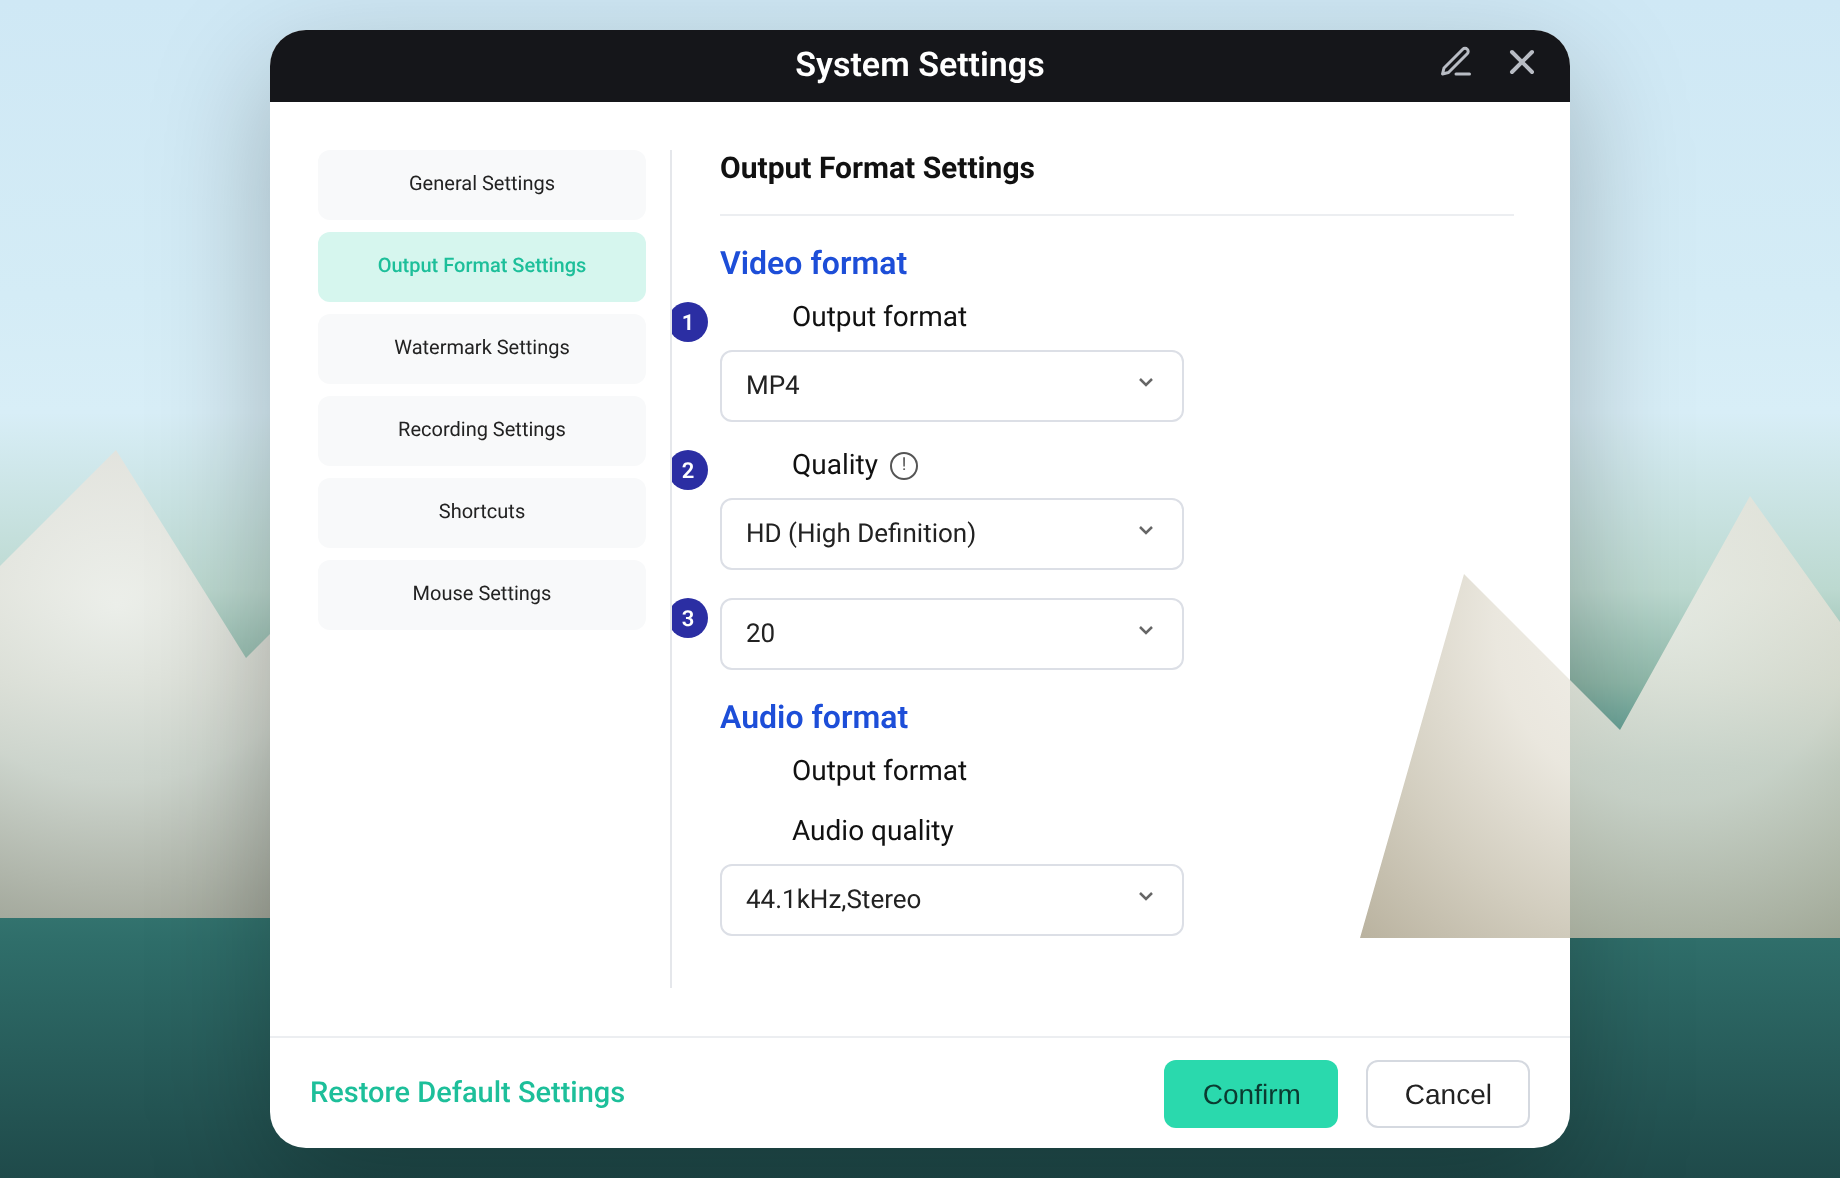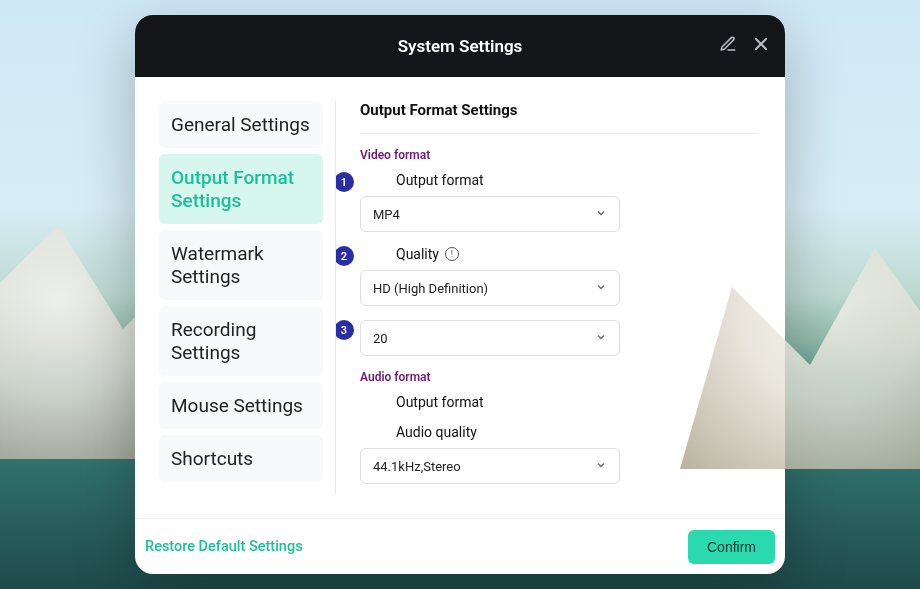--- a/index.html
+++ b/index.html
@@ -41,21 +41,21 @@
     width: 650px; height: 559px;
     background: #ffffff;
     border-radius: 18px;
     box-shadow: 0 20px 60px rgba(0,0,0,.25);
     display: flex;
     flex-direction: column;
     overflow: hidden;
   }
   .titlebar {
     background: #15161a;
-    height: 62px;
+    height: 36px;
     display: flex;
     align-items: center;
     justify-content: center;
     position: relative;
     color: #fff;
     font-size: 17px;
     font-weight: 600;
   }
   .titlebar-actions {
     position: absolute;
@@ -71,26 +71,27 @@
     display: flex;
     min-height: 0;
   }
   .sidebar {
     width: 200px;
     padding: 24px 12px 0 24px;
     border-right: none;
   }
   .sidebar-item {
     padding: 12px 12px;
-    font-size: 19px;
+    font-size: 10px;
     color: #222;
     border-radius: 6px;
     margin-bottom: 6px;
     cursor: pointer;
     background: #f8f9fa;
+    text-align: center;
   }
   .sidebar-item.active {
     background: #d6f6ee;
     color: #1dbf9a;
     font-weight: 500;
   }
   .divider {
     width: 1px;
     background: #e5e7eb;
     margin: 24px 0;
@@ -102,23 +103,23 @@
   }
   .main h2 {
     font-size: 15px;
     font-weight: 700;
     color: #111;
     padding-bottom: 14px;
     border-bottom: 1px solid #eceef1;
     margin-bottom: 14px;
   }
   .section-label {
-    font-size: 12px;
+    font-size: 16px;
     font-weight: 600;
-    color: #701a75;
+    color: #1d4ed8;
     margin-bottom: 10px;
     margin-top: 8px;
   }
   .field { margin-bottom: 14px; position: relative; }
   .field-label {
     font-size: 14px;
     color: #111;
     margin-bottom: 8px;
     display: flex;
     align-items: center;
@@ -129,21 +130,21 @@
     width: 14px; height: 14px;
     border: 1.3px solid #555;
     border-radius: 50%;
     display: inline-flex;
     align-items: center;
     justify-content: center;
     font-size: 9px;
     color: #555;
   }
   .select {
-    width: 260px;
+    width: 232px;
     height: 36px;
     border: 1px solid #dcdfe6;
     border-radius: 6px;
     background: #fff;
     display: flex;
     align-items: center;
     justify-content: space-between;
     padding: 0 12px;
     font-size: 13px;
     color: #222;
@@ -162,21 +163,21 @@
     font-weight: 600;
     display: flex;
     align-items: center;
     justify-content: center;
   }
   .footer {
     height: 56px;
     border-top: 1px solid #eceef1;
     display: flex;
     align-items: center;
-    padding: 0 10px;
+    padding: 0 20px;
     justify-content: space-between;
   }
   .restore {
     color: #1dbf9a;
     font-size: 14.5px;
     font-weight: 500;
     cursor: pointer;
   }
   .footer-right { display: flex; gap: 14px; }
   .btn {
@@ -215,22 +216,22 @@
       </span>
     </div>
   </div>
 
   <div class="body">
     <div class="sidebar">
       <div class="sidebar-item"><span>General Settings</span></div>
       <div class="sidebar-item active"><span>Output Format Settings</span></div>
       <div class="sidebar-item"><span>Watermark Settings</span></div>
       <div class="sidebar-item"><span>Recording Settings</span></div>
+      <div class="sidebar-item"><span>Shortcuts</span></div>
       <div class="sidebar-item"><span>Mouse Settings</span></div>
-      <div class="sidebar-item"><span>Shortcuts</span></div>
     </div>
 
     <div class="divider"></div>
 
     <div class="main">
       <h2>Output Format Settings</h2>
 
       <div class="section-label">Video format</div>
 
       <div class="field">
@@ -290,16 +291,17 @@
         </div>
       </div>
 
     </div>
   </div>
 
   <div class="footer">
     <span class="restore">Restore Default Settings</span>
     <div class="footer-right">
       <button class="btn btn-primary">Confirm</button>
+      <button class="btn btn-secondary">Cancel</button>
     </div>
   </div>
 
 </div>
 
 </body></html>

